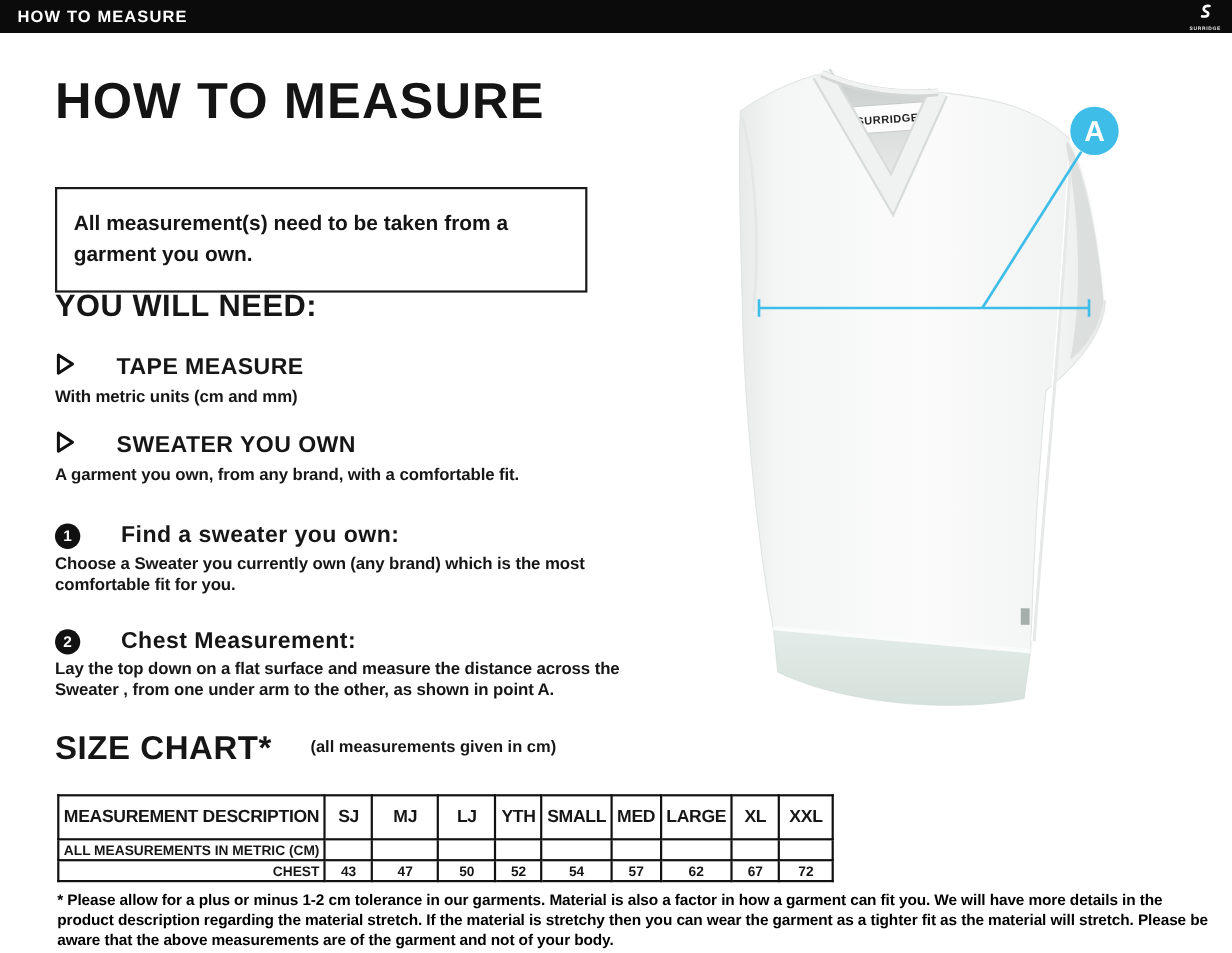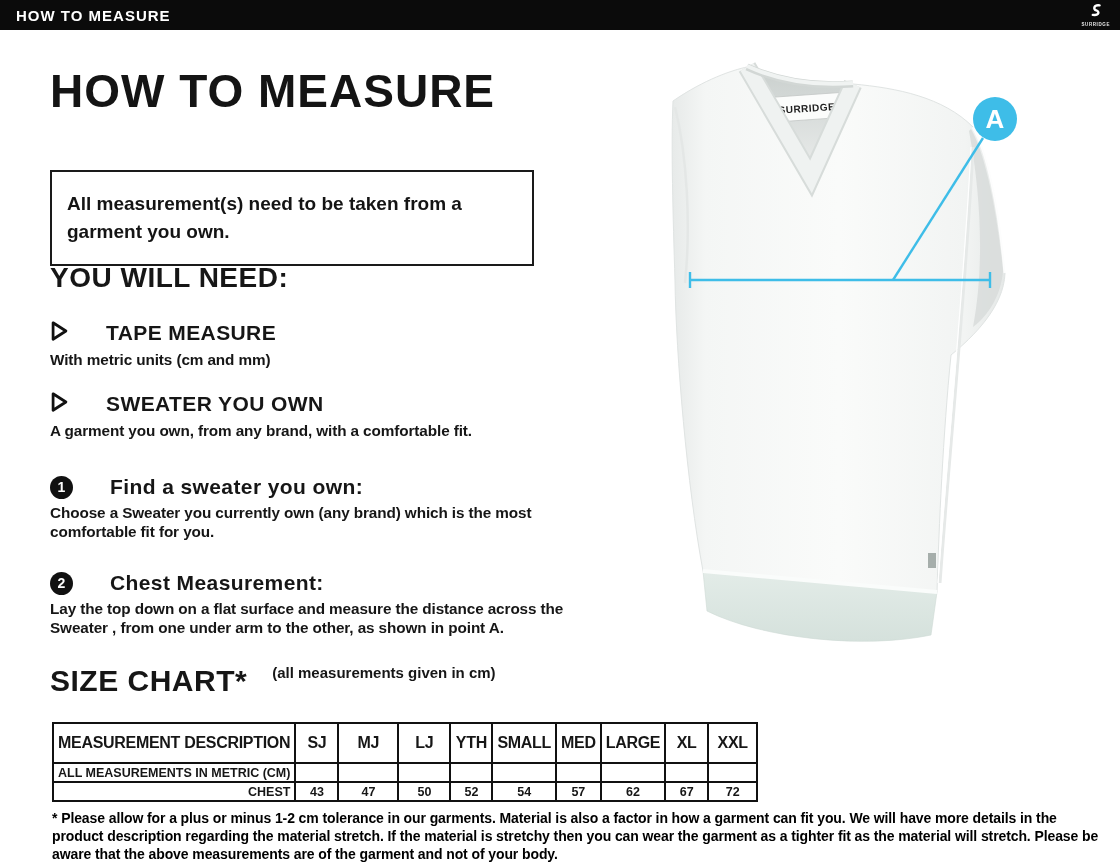--- a/index.html
+++ b/index.html
@@ -30,21 +30,21 @@
   .step-1{top:475px;}
   .step-2{top:571px;}
   .row{display:flex;align-items:center;gap:9px;}
   .row h3{font-size:21px;font-weight:bold;letter-spacing:0.4px;margin-left:28px;}
   .num-badge{
     width:23px;height:23px;border-radius:50%;background:#111;color:#fff;
     display:flex;align-items:center;justify-content:center;font-size:14px;font-weight:bold;flex:0 0 23px;
   }
   .small{font-size:15.3px;font-weight:bold;line-height:18.5px;margin-top:5px;letter-spacing:-0.1px;max-width:545px;}
   
-  .size-chart-head{position:absolute;left:50px;top:664px;display:flex;align-items:flex-start;}
+  .size-chart-head{position:absolute;left:50px;top:664px;display:flex;align-items:center;gap:10px;}
   .size-chart-head h2{font-size:30px;font-weight:bold;letter-spacing:0.5px;}
   .size-chart-head .sub{font-size:15px;font-weight:bold;margin-bottom:4px;margin-left:25px;}
   table.size{position:absolute;left:52px;top:722px;border-collapse:collapse;table-layout:fixed;}
   table.size th,table.size td{border:2px solid #111;padding:0 4px;overflow:hidden;white-space:nowrap;}
   table.size thead th{height:40px;font-size:16px;font-weight:bold;letter-spacing:-0.3px;text-align:center;}
   table.size thead th.desc{text-align:left;}
   table.size td{height:19px;font-size:12.5px;font-weight:bold;text-align:center;}
   table.size td.desc{text-align:right;}
   .footnote{position:absolute;left:52px;top:810px;width:1052px;font-size:14px;font-weight:bold;line-height:17.8px;letter-spacing:-0.1px;color:#000000;}
   

